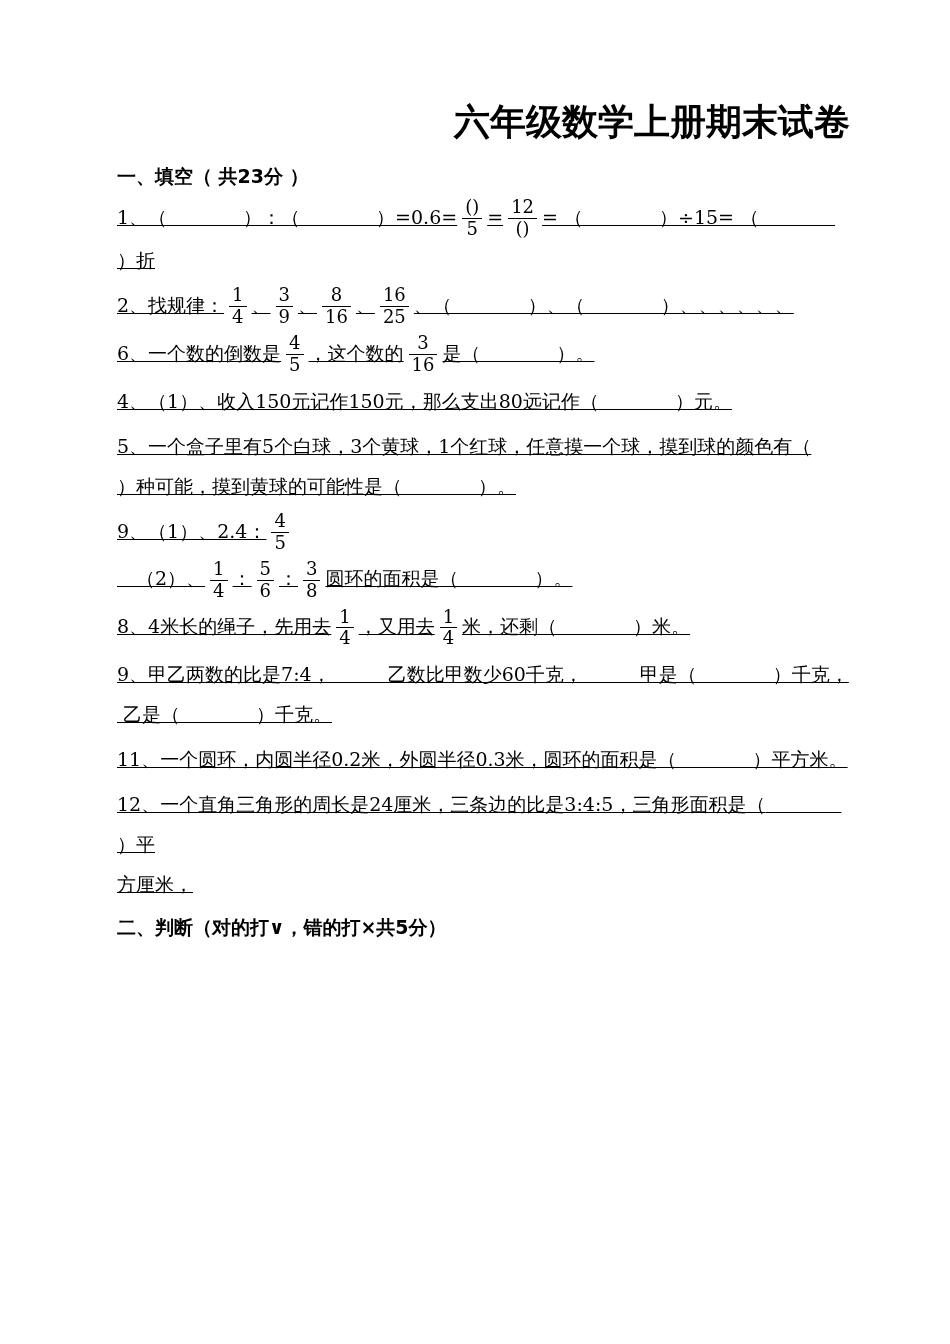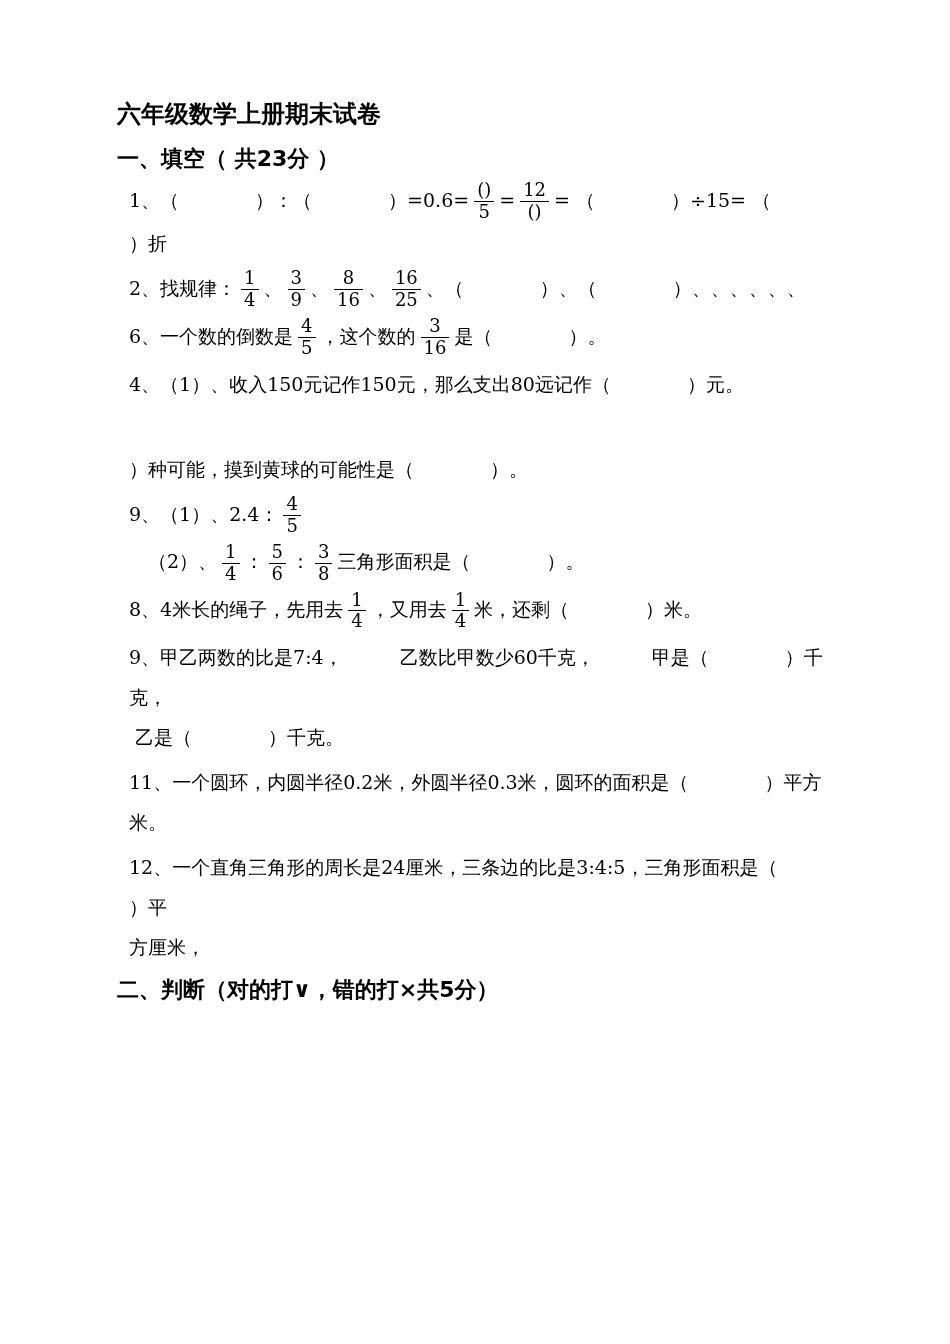--- a/index.html
+++ b/index.html
@@ -9,37 +9,38 @@
     width: 950px;
     height: 1344px;
     padding: 98px 100px 40px 117px;
     background: #ffffff;
     color: #000000;
     font-family: "DejaVu Serif", "Liberation Serif", serif;
     font-size: 19px;
   }
   .title {
     font-family: "DejaVu Serif", "Liberation Serif", serif;
-    font-size: 24px;
+    font-size: 36px;
     font-weight: bold;
-    text-align: left;
+    text-align: right;
     margin: 0 0 14px 0;
     white-space: nowrap;
   }
   .section-heading {
     font-family: "DejaVu Sans", "Liberation Sans", sans-serif;
-    font-size: 22px;
+    font-size: 19px;
     font-weight: bold;
     margin: 8px 0 6px 0;
     line-height: 30px;
   }
   p.q {
-    margin: 5px 12px;
+    margin: 5px 0;
     line-height: 40px;
     word-break: break-all;
+    text-decoration: underline;
   }
   .frac {
     display: inline-block;
     vertical-align: -0.62em;
     text-align: center;
     margin: 0 5px;
     line-height: 1.15;
     font-size: 18px;
     font-family: "DejaVu Serif", "Liberation Serif", serif;
   }
@@ -50,22 +51,22 @@
 <body>
 
 <div class="page">
   <h1 class="title">六年级数学上册期末试卷</h1>
   <div id="content">
       <div class="section-heading">一、填空（ 共23分 ）</div>
       <p class="q"><span>1、（　　　　）：（　　　　）=0.6=</span><span class="frac"><span class="num">()</span><span class="den">5</span></span><span>=</span><span class="frac"><span class="num">12</span><span class="den">()</span></span><span>= （　　　　）÷15= （　　　　）折</span></p>
       <p class="q"><span>2、找规律：</span><span class="frac"><span class="num">1</span><span class="den">4</span></span><span>、</span><span class="frac"><span class="num">3</span><span class="den">9</span></span><span>、</span><span class="frac"><span class="num">8</span><span class="den">16</span></span><span>、</span><span class="frac"><span class="num">16</span><span class="den">25</span></span><span>、（　　　　）、（　　　　）、、、、、、</span></p>
       <p class="q"><span>6、一个数的倒数是</span><span class="frac"><span class="num">4</span><span class="den">5</span></span><span>，这个数的</span><span class="frac"><span class="num">3</span><span class="den">16</span></span><span>是（　　　　）。</span></p>
       <p class="q"><span>4、（1）、收入150元记作150元，那么支出80远记作（　　　　）元。</span></p>
-      <p class="q"><br><span>）种可能，摸到黄球的可能性是（　　　　）。</span></p>
+      <p class="q"><span>5、一个盒子里有5个白球，3个黄球，1个红球，任意摸一个球，摸到球的颜色有（</span><br><span>）种可能，摸到黄球的可能性是（　　　　）。</span></p>
       <p class="q"><span>9、（1）、2.4：</span><span class="frac"><span class="num">4</span><span class="den">5</span></span></p>
-      <p class="q"><span>　（2）、</span><span class="frac"><span class="num">1</span><span class="den">4</span></span><span>：</span><span class="frac"><span class="num">5</span><span class="den">6</span></span><span>：</span><span class="frac"><span class="num">3</span><span class="den">8</span></span><span>三角形面积是（　　　　）。</span></p>
+      <p class="q"><span>　（2）、</span><span class="frac"><span class="num">1</span><span class="den">4</span></span><span>：</span><span class="frac"><span class="num">5</span><span class="den">6</span></span><span>：</span><span class="frac"><span class="num">3</span><span class="den">8</span></span><span>圆环的面积是（　　　　）。</span></p>
       <p class="q"><span>8、4米长的绳子，先用去</span><span class="frac"><span class="num">1</span><span class="den">4</span></span><span>，又用去</span><span class="frac"><span class="num">1</span><span class="den">4</span></span><span>米，还剩（　　　　）米。</span></p>
       <p class="q"><span>9、甲乙两数的比是7:4，　　　乙数比甲数少60千克，　　　甲是（　　　　）千克，</span><br><span>&nbsp;乙是（　　　　）千克。</span></p>
       <p class="q"><span>11、一个圆环，内圆半径0.2米，外圆半径0.3米，圆环的面积是（　　　　）平方米。</span></p>
       <p class="q"><span>12、一个直角三角形的周长是24厘米，三条边的比是3:4:5，三角形面积是（　　　　）平</span><br><span>方厘米，</span></p>
       <div class="section-heading">二、判断（对的打∨，错的打×共5分）</div>
     </div>
 </div>
 
 </body></html>

